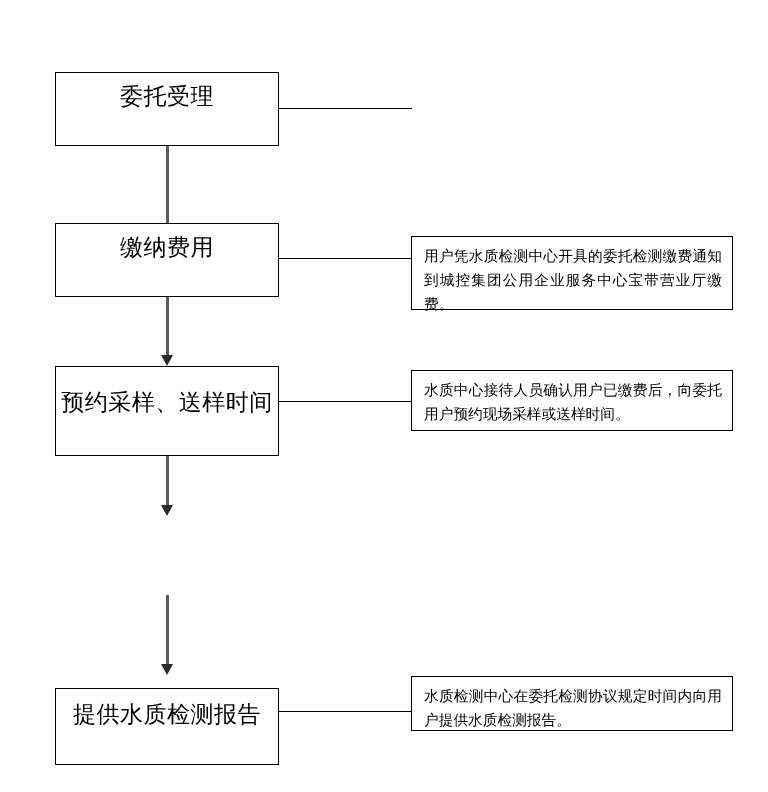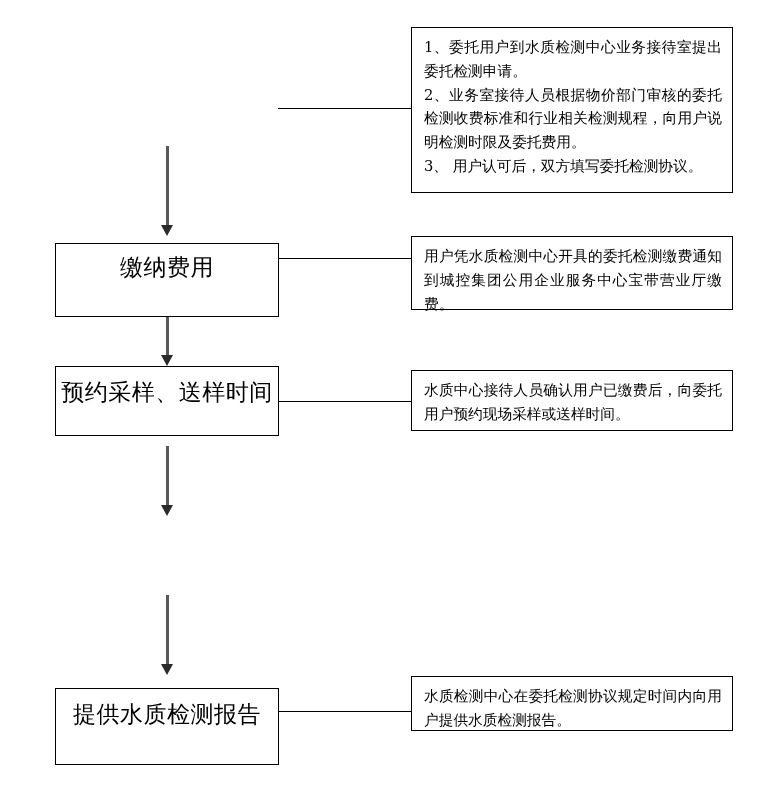--- a/index.html
+++ b/index.html
@@ -106,39 +106,37 @@
   </div>
   <div class="v-arrow" style="left:166px; top:446px; width:2.6px; height:70px;">
     <div class="stem" style="height:59px;"></div>
     <div class="head" style="top:59px;"></div>
   </div>
   <div class="v-arrow" style="left:166px; top:595px; width:2.6px; height:80px;">
     <div class="stem" style="height:69px;"></div>
     <div class="head" style="top:69px;"></div>
   </div>
 
+  <div class="proc-box" style="left:55px; top:72px; width:224px; height:74px;">
+    <span class="proc-label">委托受理</span>
+  </div>
 
-  <div class="proc-box" style="left:55px; top:223px; width:224px; height:74px;margin-top:20px;">
+  <div class="proc-box" style="left:55px; top:223px; width:224px; height:74px;">
     <span class="proc-label">缴纳费用</span>
   </div>
 
-  <div class="proc-box" style="left:55px; top:366px; width:224px; height:70px;">
+  <div class="proc-box" style="left:55px; top:366px; width:224px; height:90px;">
     <span class="proc-label" style="top:-8px;">预约采样、送样时间</span>
   </div>
 
 
   <div class="proc-box" style="left:55px; top:675px; width:224px; height:77px;margin-top:13px;">
     <span class="proc-label" style="top:-12px;">提供水质检测报告</span>
   </div>
 
-  <div class="note-box" style="left:411px; top:27px; width:322px; height:166px;">
-    <div class="note-text">1、委托用户到水质检测中心业务接待室提出委托检测申请。
-2、业务室接待人员根据物价部门审核的委托检测收费标准和行业相关检测规程，向用户说明检测时限及委托费用。
-3、 用户认可后，双方填写委托检测协议。</div>
-  </div>
 
   <div class="note-box" style="left:411px; top:236px; width:322px; height:74px;">
     <div class="note-text">用户凭水质检测中心开具的委托检测缴费通知到城控集团公用企业服务中心宝带营业厅缴费。</div>
   </div>
 
   <div class="note-box" style="left:411px; top:370px; width:322px; height:61px;">
     <div class="note-text">水质中心接待人员确认用户已缴费后，向委托用户预约现场采样或送样时间。</div>
   </div>
 
   <div class="note-box" style="left:411px; top:676px; width:322px; height:55px;">

